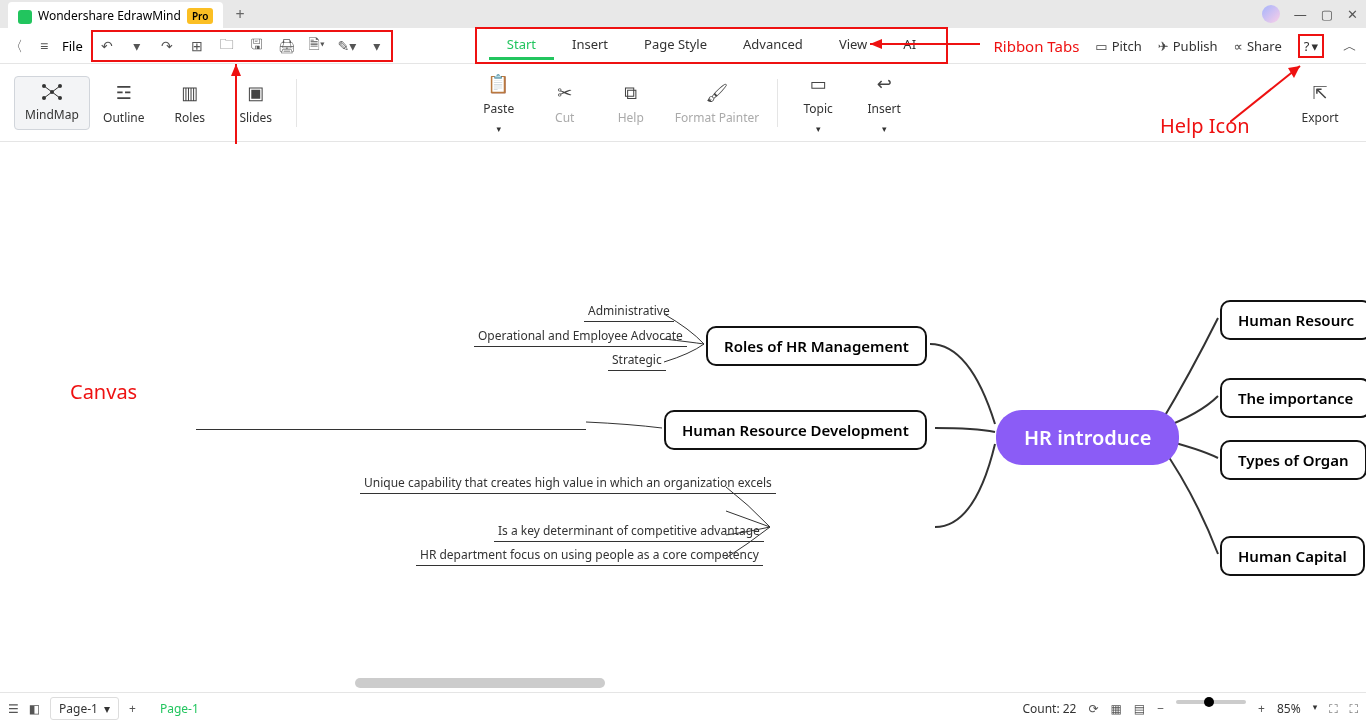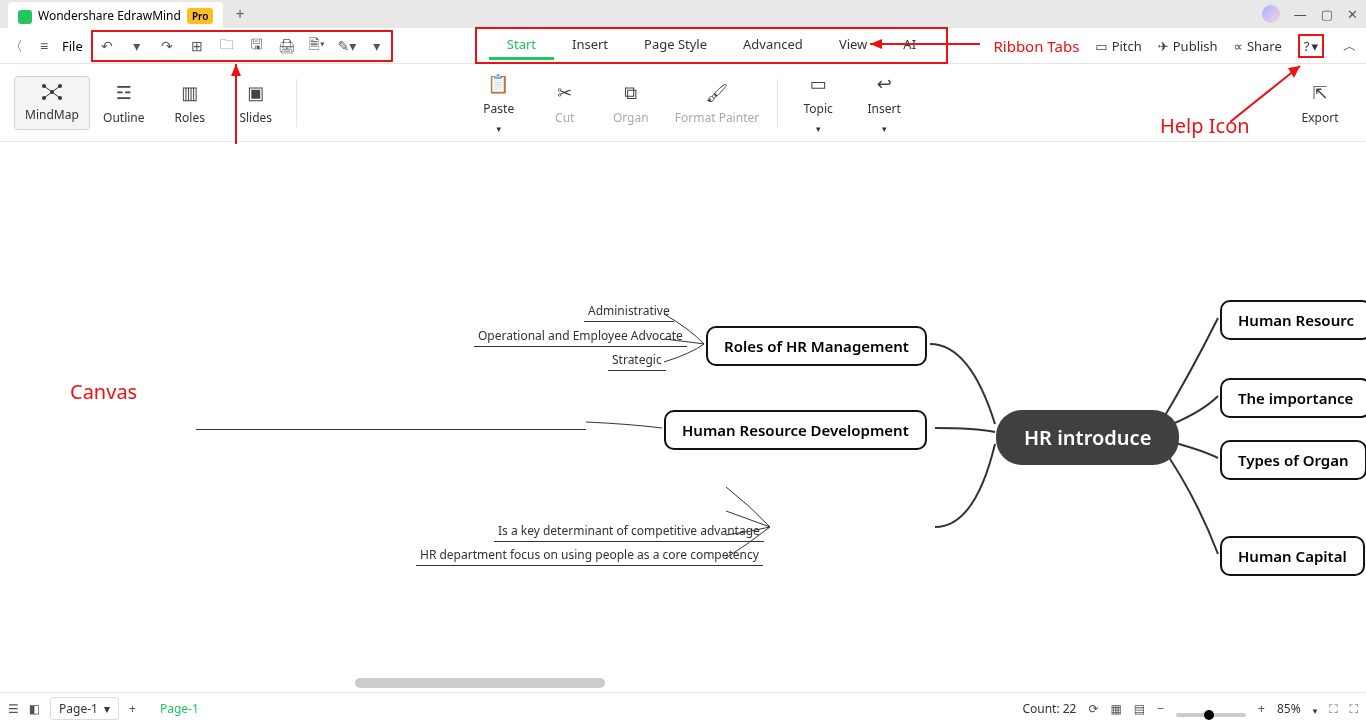--- a/index.html
+++ b/index.html
@@ -28,29 +28,29 @@
 .help-box{border:2px solid #e11;padding:1px 4px;display:flex;align-items:center;gap:2px}
 .toolbar{height:78px;display:flex;align-items:center;padding:4px 14px;gap:2px;border-bottom:1px solid #e5e5e5}
 .tb-btn{display:flex;flex-direction:column;align-items:center;justify-content:center;gap:5px;padding:6px 10px;font-size:12px;color:#333;min-width:64px;border-radius:4px}
 .tb-btn.sel{background:#f3f4f6;border:1px solid #d1d5db}
 .tb-ico{color:#444}
 .tb-sp{width:1px;height:48px;background:#e5e5e5;margin:0 6px}
 .canvas{position:absolute;top:144px;left:0;right:0;bottom:32px;background:#fff;overflow:hidden}
 .anno{position:absolute;color:#e11;font-size:20px}
 .arrow-l{stroke:#e11;stroke-width:2;fill:none}
 .node{position:absolute;border:2px solid #111;border-radius:10px;background:#fff;font-size:15px;font-weight:600;padding:8px 16px;display:flex;align-items:center;white-space:nowrap}
-.node.center{background:#404040;color:#fff;border:none;border-radius:26px;font-size:20px;padding:14px 28px}
+.node.center{background:#8b5cf6;color:#fff;border:none;border-radius:26px;font-size:20px;padding:14px 28px}
 .leaf{position:absolute;font-size:12px;color:#333;text-align:right;border-bottom:1.5px solid #333;padding:0 4px 2px 4px;white-space:nowrap}
 .leaf.multi{border:none;font-size:11px;max-width:380px;white-space:normal;text-align:left}
 svg.conn{position:absolute;top:0;left:0;width:100%;height:100%;pointer-events:none}
 .statusbar{position:absolute;bottom:0;left:0;right:0;height:32px;border-top:1px solid #e5e5e5;display:flex;align-items:center;padding:0 8px;font-size:12px;color:#333;gap:10px}
 .sb-ico{color:#555}
 .page-sel{display:flex;align-items:center;gap:6px;padding:2px 8px;border:1px solid #ddd;border-radius:3px}
 .page-cur{color:#22c55e;padding:2px 14px}
-.sb-right{margin-left:auto;display:flex;align-items:flex-end;gap:12px}
+.sb-right{margin-left:auto;display:flex;align-items:flex-start;gap:12px}
 .slider{width:70px;height:4px;background:#ccc;border-radius:2px;position:relative}
 .slider .knob{width:10px;height:10px;background:#000;border-radius:50%;position:absolute;top:-3px;left:28px}
 .side-tab{position:absolute;right:0;top:170px;width:18px;height:32px;border:1px solid #ccc;border-right:none;border-radius:4px 0 0 4px;display:flex;align-items:center;justify-content:center;background:#fff;font-size:12px;color:#666}
 .hscroll{position:absolute;left:355px;bottom:36px;width:250px;height:10px;background:#ccc;border-radius:5px}
 </style>
 </head>
 <body>
 
 <div class="titlebar">
   <div class="app-tab active">
@@ -153,21 +153,21 @@
       <span class="tb-ico" style="font-size:18px">📋</span>
       <span>Paste</span>
       <span style="font-size:9px">▾</span>
     </div>
   <div class="tb-btn" style="color:#aaa">
       <span class="tb-ico" style="font-size:18px">✂</span>
       <span>Cut</span>
     </div>
   <div class="tb-btn" style="color:#aaa">
       <span class="tb-ico" style="font-size:18px">⧉</span>
-      <span>Organ</span>
+      <span>Help</span>
     </div>
   <div class="tb-btn" style="color:#aaa">
       <span class="tb-ico" style="font-size:18px">🖌</span>
       <span>Format Painter</span>
     </div>
   <div class="tb-sp"></div>
   <div class="tb-btn">
       <span class="tb-ico" style="font-size:18px">▭</span>
       <span>Topic</span>
       <span style="font-size:9px">▾</span>
@@ -228,20 +228,21 @@
   <div class="node center" style="left:996px;top:266px">HR introduce</div>
 
   <div class="node" style="left:706px;top:182px">Roles of HR Management</div>
   <div class="leaf" style="left:584px;top:158px">Administrative</div>
   <div class="leaf" style="left:474px;top:183px">Operational and Employee Advocate</div>
   <div class="leaf" style="left:608px;top:207px">Strategic</div>
 
   <div class="node" style="left:664px;top:266px">Human Resource Development</div>
   <div style="position:absolute;left:196px;top:285px;width:390px;border-bottom:1.5px solid #333"></div>
 
+  <div class="leaf" style="left:360px;top:330px">Unique capability that creates high value in which an organization excels</div>
   <div class="leaf" style="left:494px;top:378px">Is a key determinant of competitive advantage</div>
   <div class="leaf" style="left:416px;top:402px">HR department focus on using people as a core competency</div>
 
   <div class="node" style="left:1220px;top:156px">Human Resourc</div>
   <div class="node" style="left:1220px;top:234px">The importance</div>
   <div class="node" style="left:1220px;top:296px">Types of Organ</div>
   <div class="node" style="left:1220px;top:392px">Human Capital</div>
 </div>
 
 <div class="hscroll"></div>

